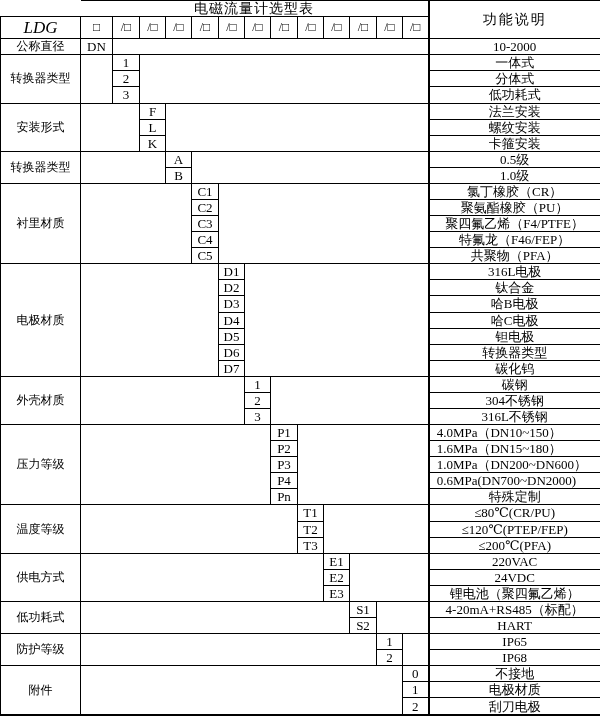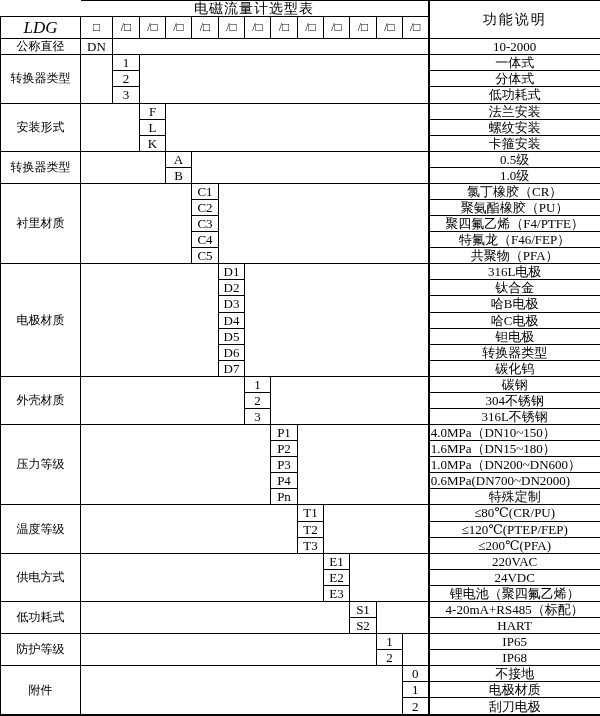--- a/index.html
+++ b/index.html
@@ -60,21 +60,21 @@
     border-left-style:none;
     border-right-style:none;
   }
   td.desc-cell{
     border-left:2px solid var(--border-color);
     border-right:2px solid var(--border-color);
     font-size:13px;
   }
   td.desc-left{
     text-align:left;
-    padding-left:1px;
+    padding-left:7px;
   }
 </style>
 </head>
 <body>
 
 <table class="selector">
     <colgroup>
       <col style="width: 80px;">
       <col style="width: 32px;">
       <col style="width: 27px;">

